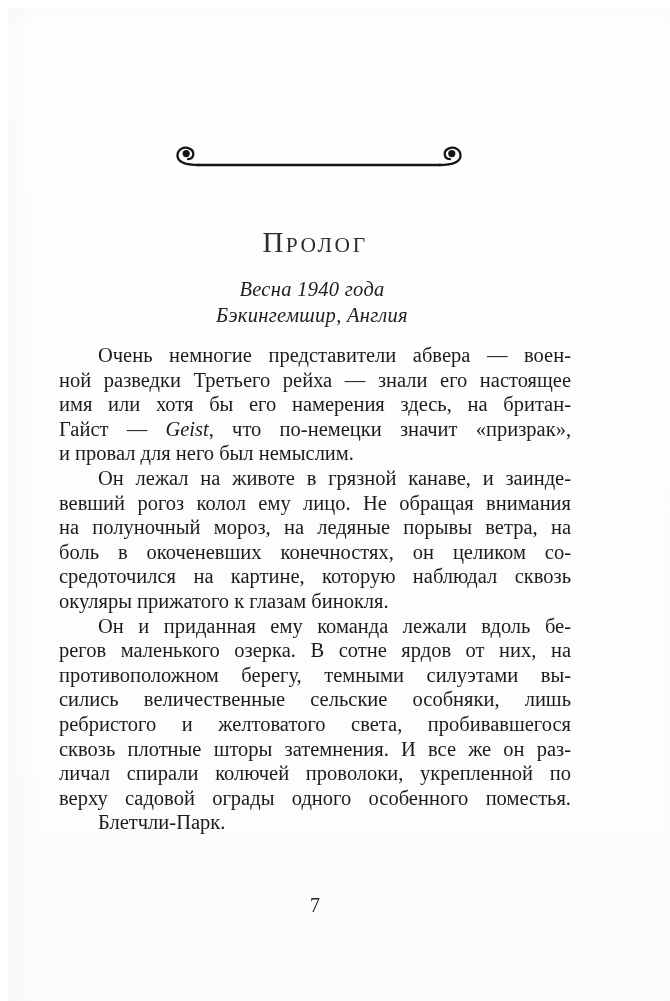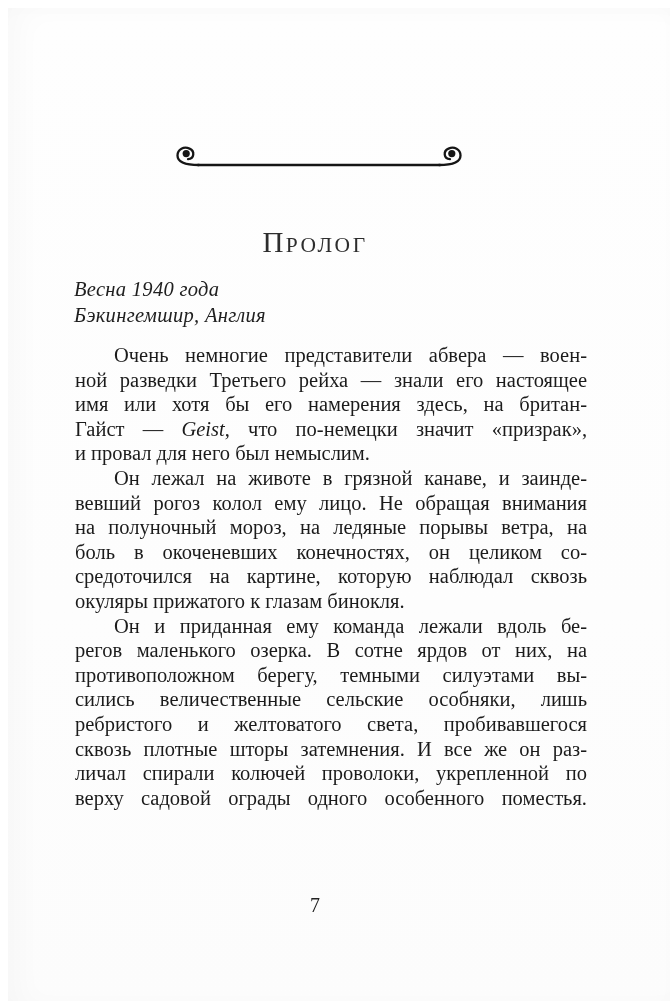--- a/index.html
+++ b/index.html
@@ -34,33 +34,34 @@
     text-align: center;
     font-weight: normal;
     color: #2d2d2d;
     letter-spacing: 2.5px;
   }
   .h-initial { font-size: 29px; }
   .h-rest { font-size: 21.5px; }
   .epigraph {
     position: absolute;
     top: 269px;
-    left: 66px;
+    left: 48px;
     width: 512px;
+    text-align: center;
     font-style: italic;
     font-size: 20.5px;
     line-height: 25.5px;
     color: #202020;
     letter-spacing: 0.3px;
     font-family: Liberation Serif, serif;
   }
   .bodytext {
     position: absolute;
     top: 335px;
-    left: 67px;
+    left: 51px;
     width: 512px;
     font-size: 20.5px;
     line-height: 24.6px;
     color: #1b1b1b;
   }
   .line {
     height: 24.6px;
     white-space: nowrap;
   }
   .line.j {
@@ -115,17 +116,18 @@
       <div class="line j"><span>средоточился на картине, которую наблюдал сквозь</span></div>
       <div class="line"><span>окуляры прижатого к глазам бинокля.</span></div>
       <div class="line indent j"><span>Он и приданная ему команда лежали вдоль бе-</span></div>
       <div class="line j"><span>регов маленького озерка. В сотне ярдов от них, на</span></div>
       <div class="line j"><span>противоположном берегу, темными силуэтами вы-</span></div>
       <div class="line j"><span>сились величественные сельские особняки, лишь</span></div>
       <div class="line j"><span>ребристого и желтоватого света, пробивавшегося</span></div>
       <div class="line j"><span>сквозь плотные шторы затемнения. И все же он раз-</span></div>
       <div class="line j"><span>личал спирали колючей проволоки, укрепленной по</span></div>
       <div class="line j"><span>верху садовой ограды одного особенного поместья.</span></div>
+      <div class="line indent"><span>Блетчли-Парк.</span></div>
     </div>
 
   <div class="folio">7</div>
 
 </div>
 
 </body></html>

